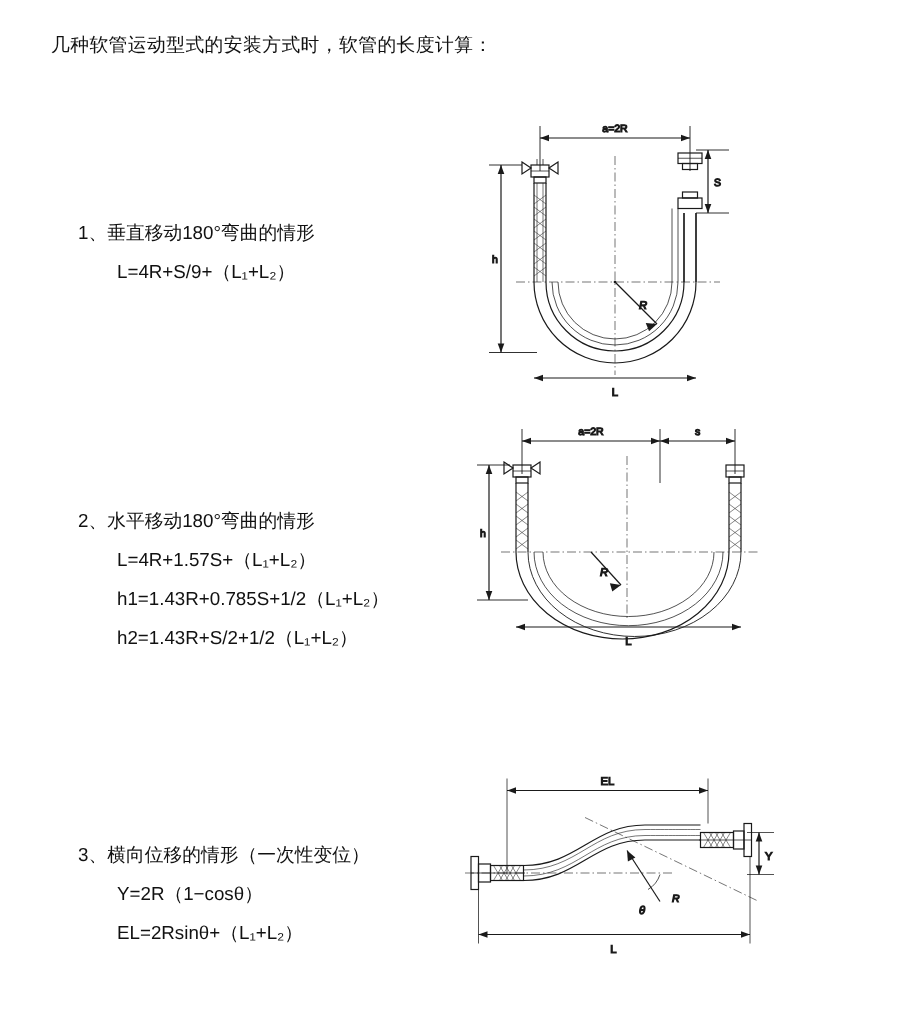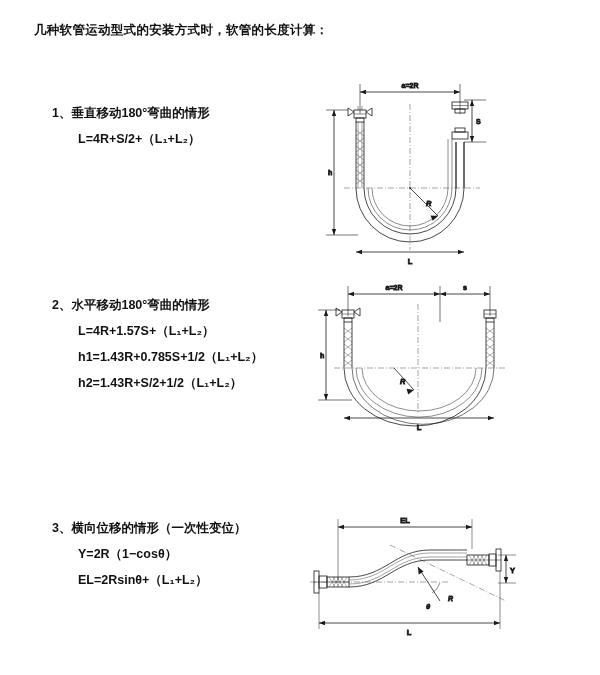--- a/index.html
+++ b/index.html
@@ -12,21 +12,20 @@
     height: 675px;
     position: relative;
     font-family: "Liberation Sans", sans-serif;
     color: #1a1a1a;
     overflow: hidden;
   }
   .page {
     position: relative;
     width: 600px;
     height: 505px;
-    font-weight: bold;
   }
   .doc-title {
     position: absolute;
     left: 34px;
     top: 22px;
     font-size: 12.5px;
     letter-spacing: 0.3px;
     color: #111;
     white-space: nowrap;
   }
@@ -43,20 +42,21 @@
     position: absolute;
     left: 52px;
     top: 0;
     width: 260px;
   }
   .sec-heading {
     font-size: 12.5px;
     color: #111;
     margin-bottom: 9px;
     white-space: nowrap;
+    margin-top: 42px;
   }
   .formula {
     font-size: 12.5px;
     color: #111;
     margin: 0 0 9px 26px;
     white-space: nowrap;
   }
   .fig {
     position: absolute;
   }
@@ -73,21 +73,21 @@
 </head>
 <body>
 
 <div class="page">
 
   <div class="doc-title">几种软管运动型式的安装方式时，软管的长度计算：</div>
 
   <div class="section sec1">
     <div class="sec-text">
       <div class="sec-heading">1、垂直移动180°弯曲的情形</div>
-      <div class="formula">L=4R+S/2+（L₁+L₂）</div>
+      <div class="formula">L=4R+S/9+（L₁+L₂）</div>
     </div>
 
     <div class="fig fig1">
       <svg width="230" height="210" viewBox="0 0 230 210">
         <g stroke="#1a1a1a" fill="none" stroke-width="0.8">
 
           <line x1="60" y1="22" x2="160" y2="22"></line>
           <path d="M60 22 l6 -2.2 v4.4 z" fill="#1a1a1a" stroke="none"></path>
           <path d="M160 22 l-6 -2.2 v4.4 z" fill="#1a1a1a" stroke="none"></path>
           <line x1="60" y1="14" x2="60" y2="44" stroke-width="0.6"></line>

